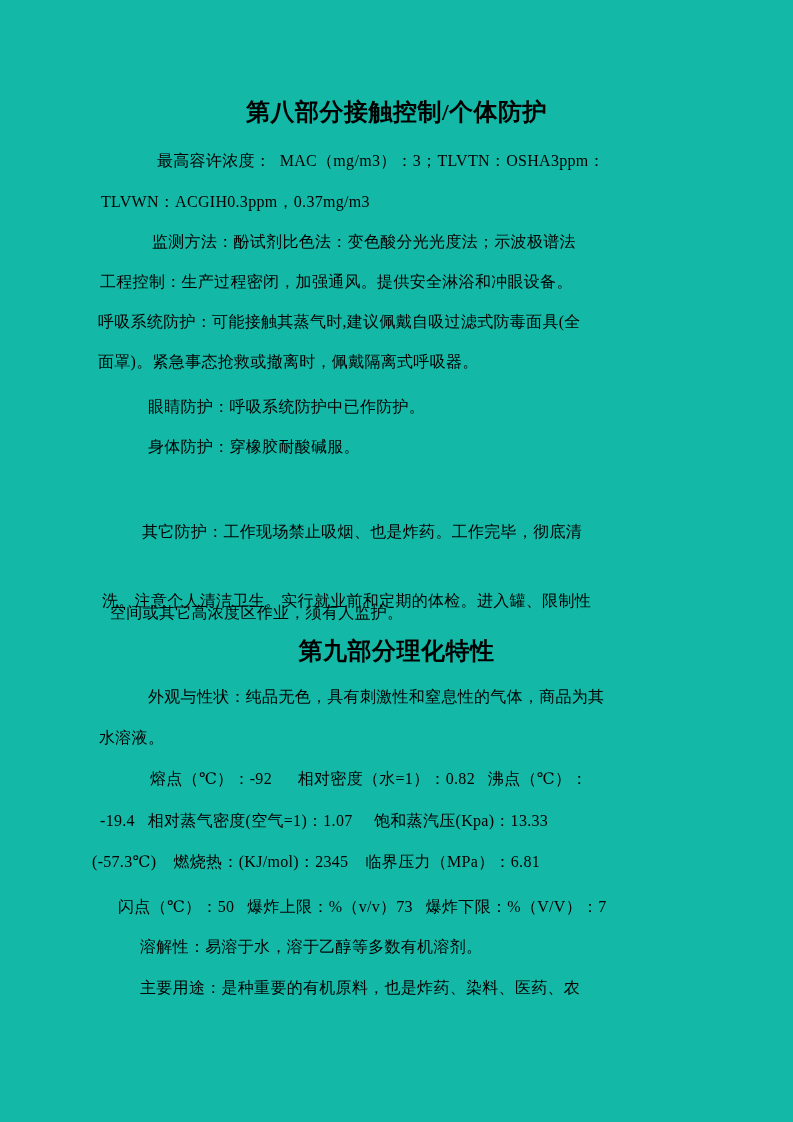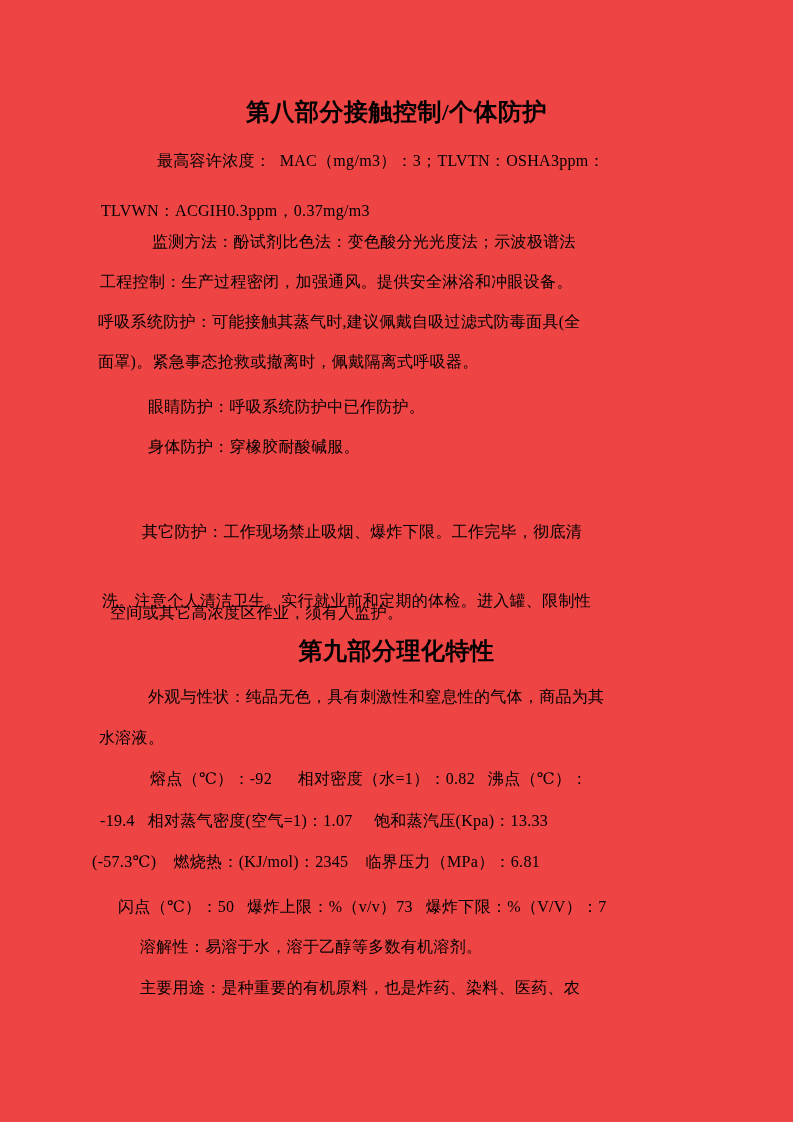--- a/index.html
+++ b/index.html
@@ -4,21 +4,21 @@
 <style>
   html, body {
     margin: 0;
     padding: 0;
     background: #ffffff;
   }
   .page {
     position: relative;
     width: 793px;
     height: 1122px;
-    background: #ef4444;
+    background: #14b8a6;
     color: #000000;
     font-family: "Liberation Serif", "DejaVu Serif", serif;
     overflow: hidden;
   }
   .sec-title {
     position: absolute;
     left: 0;
     width: 100%;
     text-align: center;
     font-size: 24px;
@@ -36,28 +36,28 @@
   }
 </style>
 </head>
 <body>
 
 <div class="page">
 
   <div class="sec-title" style="top:97px;">第八部分接触控制/个体防护</div>
 
   <div class="ln" style="top:148px; left:157px;">最高容许浓度：  MAC（mg/m3）：3；TLVTN：OSHA3ppm：</div>
-  <div class="ln" style="top:198px; left:101px;text-align:center;">TLVWN：ACGIH0.3ppm，0.37mg/m3</div>
+  <div class="ln" style="top:189px; left:101px;text-align:center;">TLVWN：ACGIH0.3ppm，0.37mg/m3</div>
   <div class="ln" style="top:229px; left:152px;">监测方法：酚试剂比色法：变色酸分光光度法；示波极谱法</div>
   <div class="ln" style="top:269px; left:100px;">工程控制：生产过程密闭，加强通风。提供安全淋浴和冲眼设备。</div>
   <div class="ln" style="top:309px; left:98px;">呼吸系统防护：可能接触其蒸气时,建议佩戴自吸过滤式防毒面具(全</div>
   <div class="ln" style="top:349px; left:98px;">面罩)。紧急事态抢救或撤离时，佩戴隔离式呼吸器。</div>
   <div class="ln" style="top:394px; left:148px;">眼睛防护：呼吸系统防护中已作防护。</div>
   <div class="ln" style="top:434px; left:148px;">身体防护：穿橡胶耐酸碱服。</div>
-  <div class="ln" style="top:519px; left:142px;">其它防护：工作现场禁止吸烟、爆炸下限。工作完毕，彻底清</div>
+  <div class="ln" style="top:519px; left:142px;">其它防护：工作现场禁止吸烟、也是炸药。工作完毕，彻底清</div>
   <div class="ln" style="top:560px; left:102px;margin-top:28px;">洗。注意个人清洁卫生。实行就业前和定期的体检。进入罐、限制性</div>
   <div class="ln" style="top:600px; left:110px;">空间或其它高浓度区作业，须有人监护。</div>
 
   <div class="sec-title" style="top:636px;">第九部分理化特性</div>
 
   <div class="ln" style="top:684px; left:148px;">外观与性状：纯品无色，具有刺激性和窒息性的气体，商品为其</div>
   <div class="ln" style="top:725px; left:99px;">水溶液。</div>
   <div class="ln" style="top:766px; left:150px;">熔点（℃）：-92      相对密度（水=1）：0.82   沸点（℃）：</div>
   <div class="ln" style="top:808px; left:100px;">-19.4   相对蒸气密度(空气=1)：1.07     饱和蒸汽压(Kpa)：13.33</div>
   <div class="ln" style="top:849px; left:92px;">(-57.3℃)    燃烧热：(KJ/mol)：2345    临界压力（MPa）：6.81</div>

